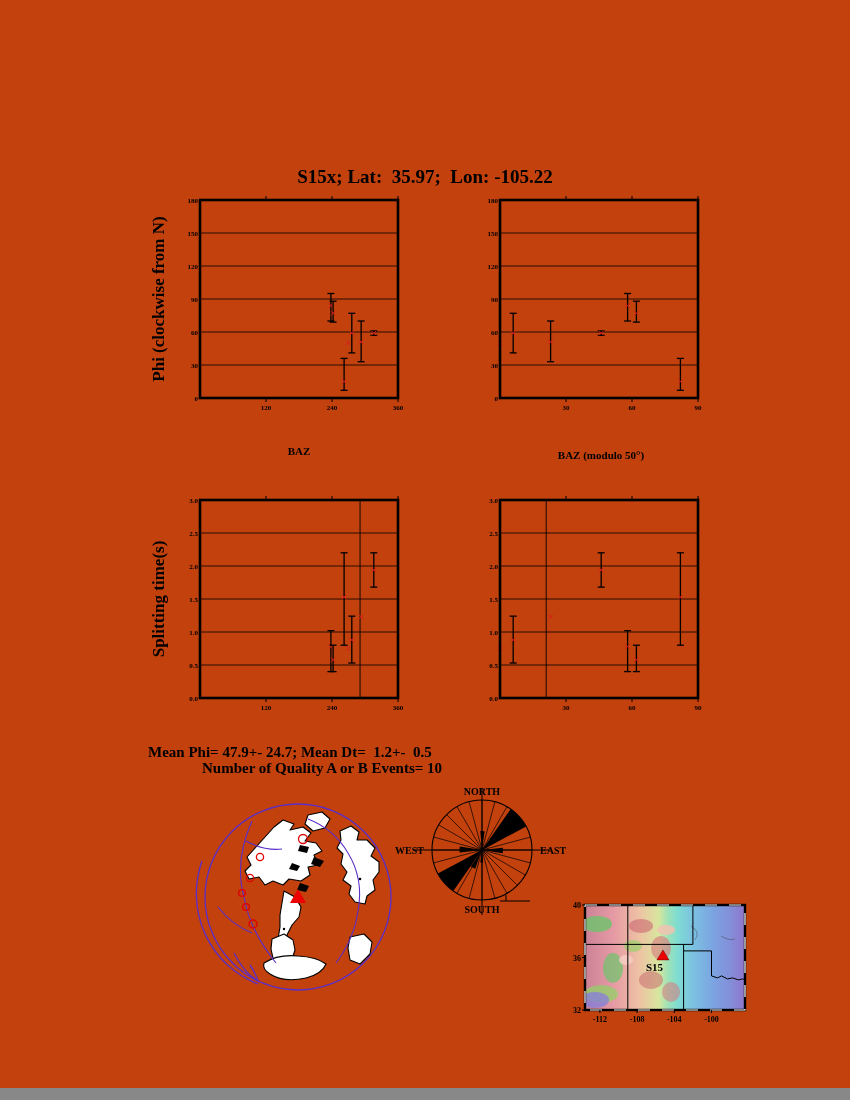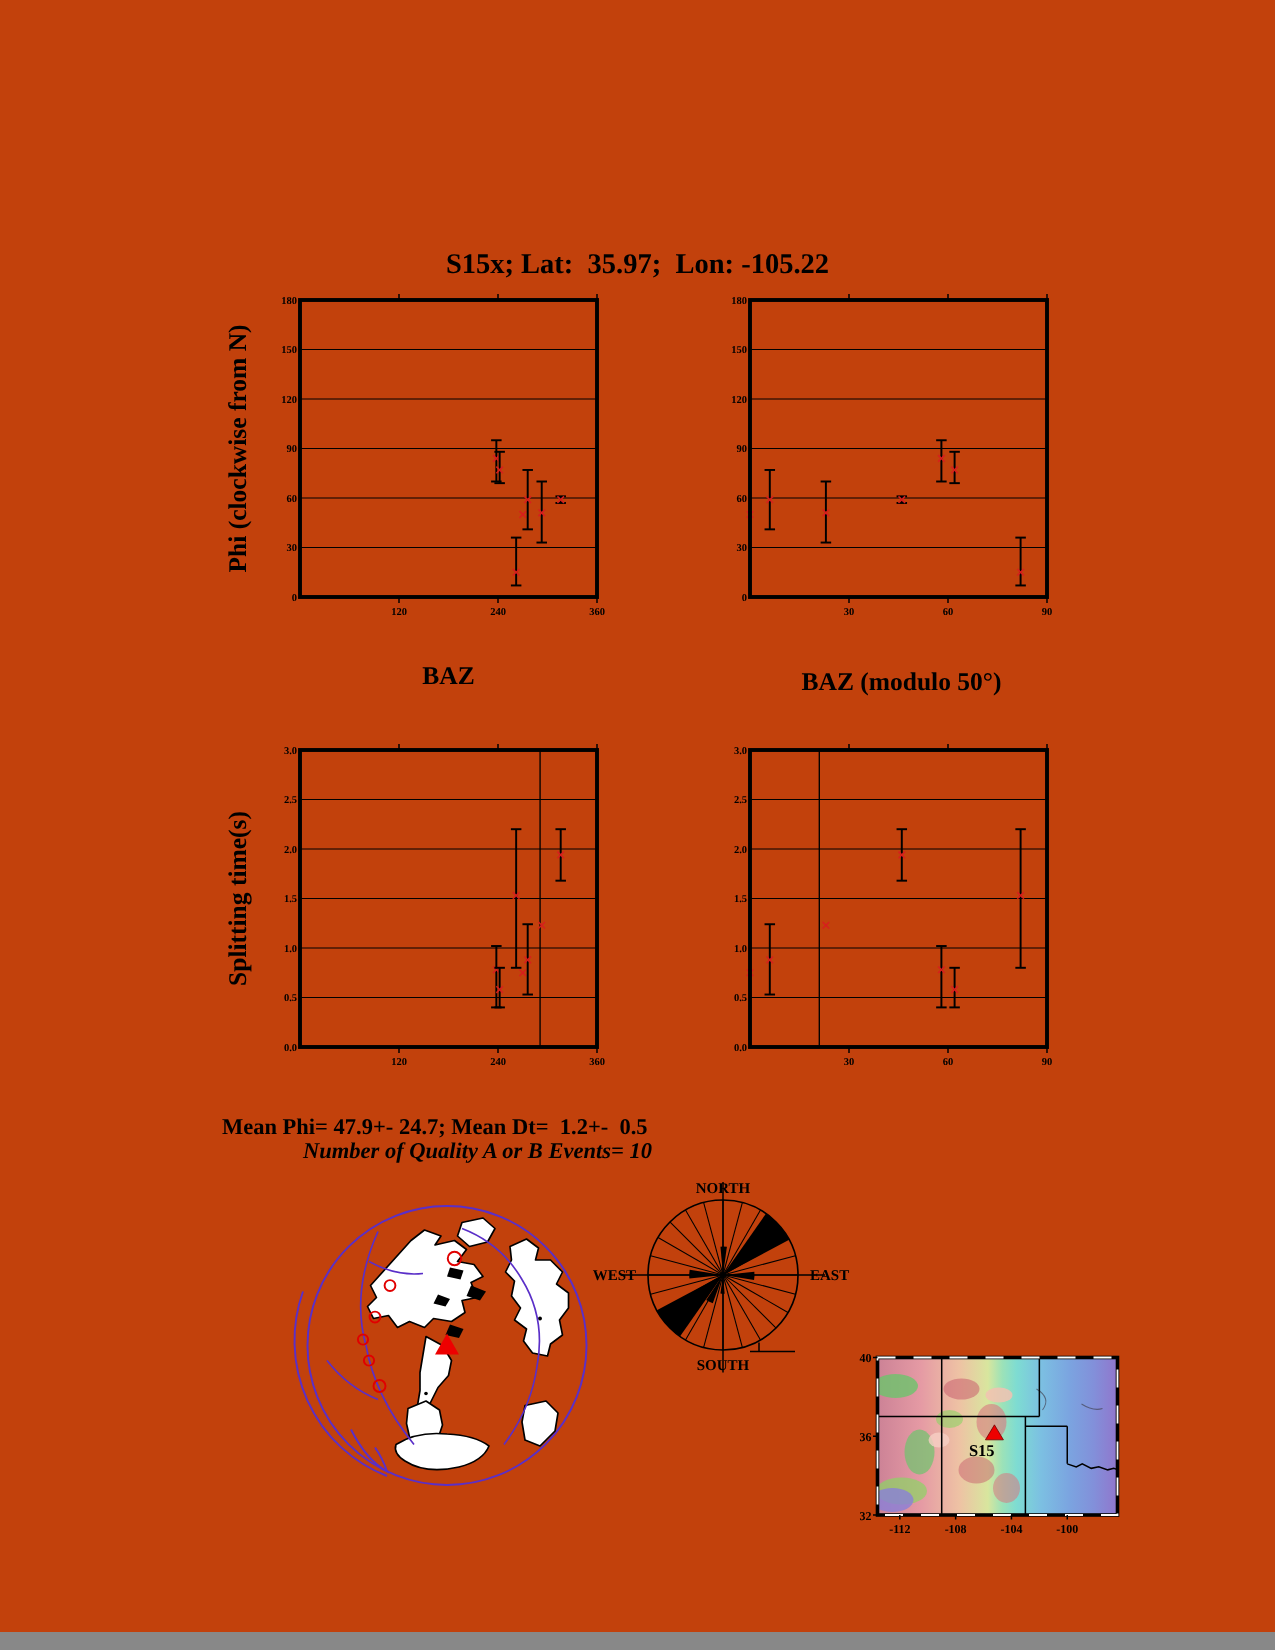--- a/index.html
+++ b/index.html
@@ -1,23 +1,23 @@
 <!DOCTYPE html>
 <html><head>
 <meta charset="utf-8">
 <style>
   html,body{margin:0;padding:0;background:#888;}
   .page{position:relative;width:850px;height:1088px;background:#c2410c;margin:0 auto;overflow:hidden;
         font-family:"Liberation Serif",serif;color:#000;}
   .abs{position:absolute;}
   .title{left:150px;top:166px;width:550px;text-align:center;font-weight:bold;font-size:19px;white-space:pre;}
   .ylab{font-weight:bold;font-size:17px;white-space:nowrap;transform:translate(-50%,-50%) rotate(-90deg);}
-  .xlab{font-weight:bold;font-size:17px;white-space:nowrap;transform:translate(-50%,-50%);}
+  .xlab{font-weight:bold;font-size:11px;white-space:nowrap;transform:translate(-50%,-50%);}
   .mean1{left:148px;top:744px;width:550px;text-align:left;font-weight:bold;font-size:15px;white-space:pre;}
-  .mean2{left:202px;top:760px;font-weight:bold;font-size:15px;white-space:pre;font-style:italic;}
+  .mean2{left:202px;top:760px;font-weight:bold;font-size:15px;white-space:pre;}
   svg{position:absolute;overflow:visible;}
   svg text{font-family:"Liberation Serif",serif;font-weight:bold;fill:#000;}
   #plot-0{left:160px;top:192px;} #plot-1{left:460px;top:192px;}
   #plot-2{left:160px;top:492px;} #plot-3{left:460px;top:492px;}
   #globe{left:188px;top:787px;}
   #rose{left:408px;top:780px;}
   #map{left:571px;top:896px;}
 </style>
 </head>
 <body>

